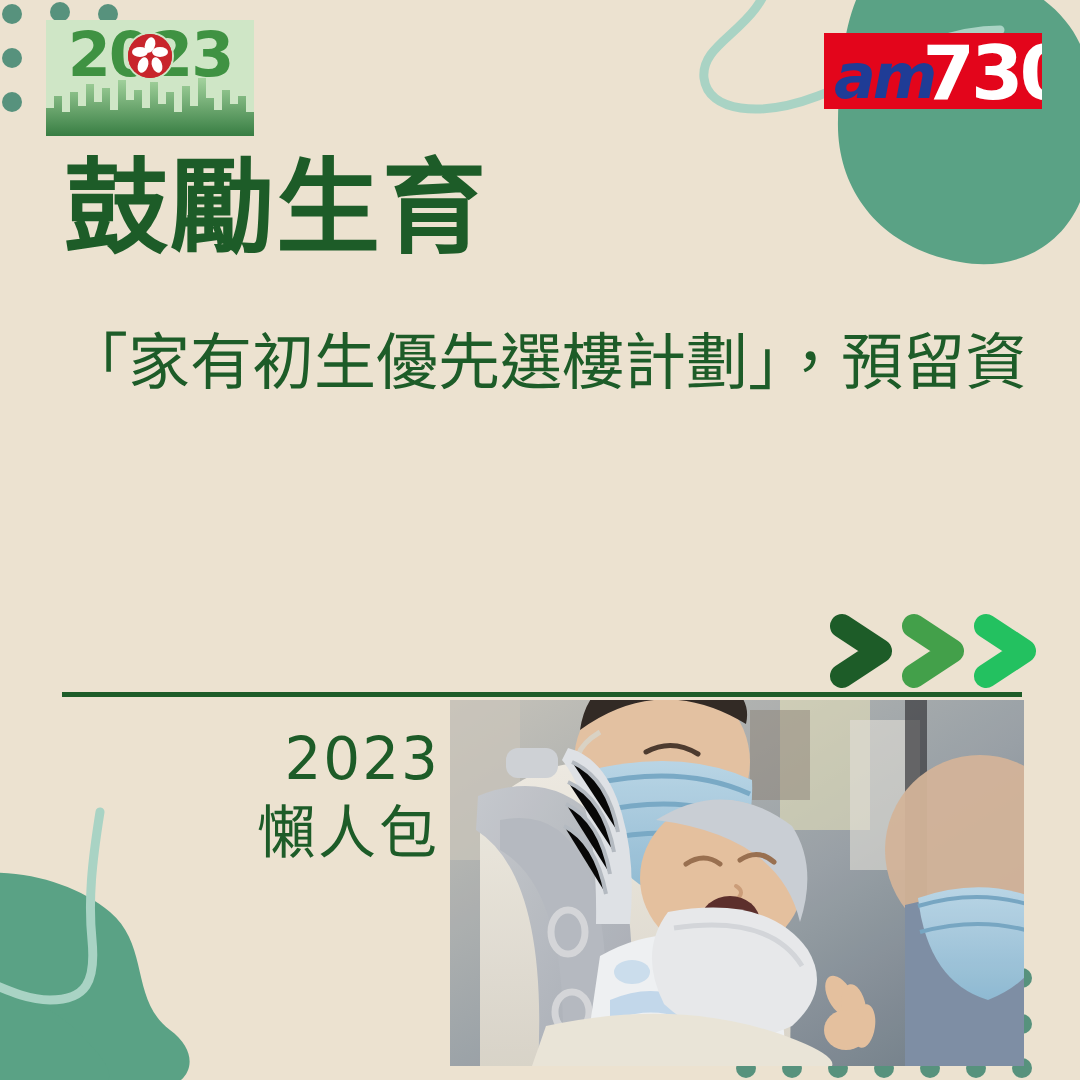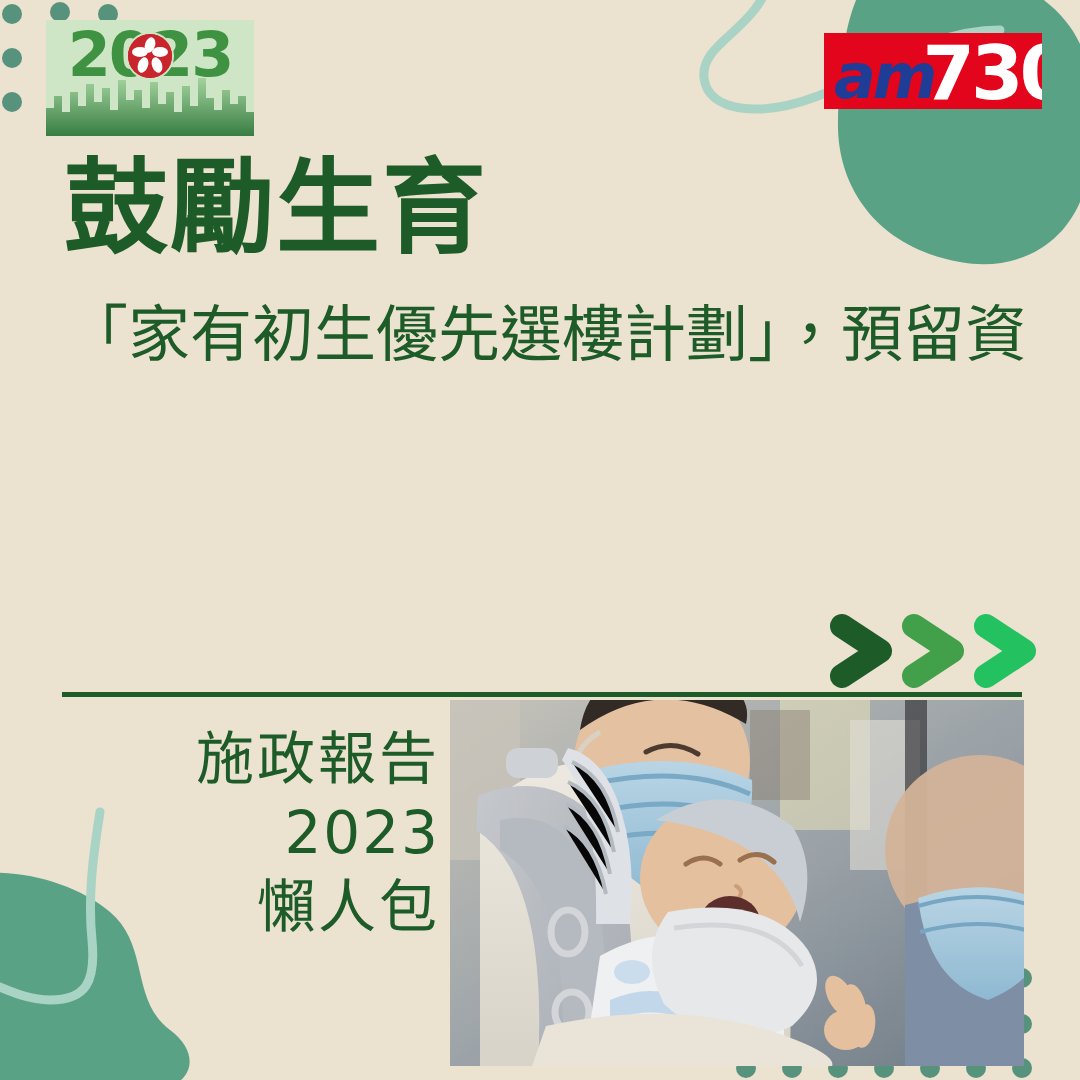--- a/index.html
+++ b/index.html
@@ -88,20 +88,21 @@
   
   #body-copy{
     position:absolute;left:66px;top:296px;
     width:972px;
   }
   #body-copy .line{
     font-size:62px;line-height:78px;
     color:#1d5c28;
     white-space:nowrap;
     letter-spacing:0px;
+    margin-top:28px;
   }
 
   
   #chevrons{
     position:absolute;left:828px;top:612px;
     width:212px;height:78px;
   }
   #chevrons svg{display:block;}
 
   
@@ -224,21 +225,20 @@
         <polyline points="14,14 52,39 14,64" stroke="#1d5c28"></polyline>
         <polyline points="86,14 124,39 86,64" stroke="#43a04a"></polyline>
         <polyline points="158,14 196,39 158,64" stroke="#23c160"></polyline>
       </g>
     </svg>
   </div>
 
   <div id="divider"></div>
 
   <div id="caption">
-    <div class="cap-line">施政報告</div>
     <div class="cap-line num">2023</div>
     <div class="cap-line">懶人包</div>
   </div>
 
   <div id="photo">
     <svg width="574" height="366" viewBox="0 0 574 366">
       <defs>
         <linearGradient id="bgph" x1="0" y1="0" x2="1" y2="1">
           <stop offset="0%" stop-color="#c9c6bd"></stop>
           <stop offset="55%" stop-color="#9aa2a8"></stop>

